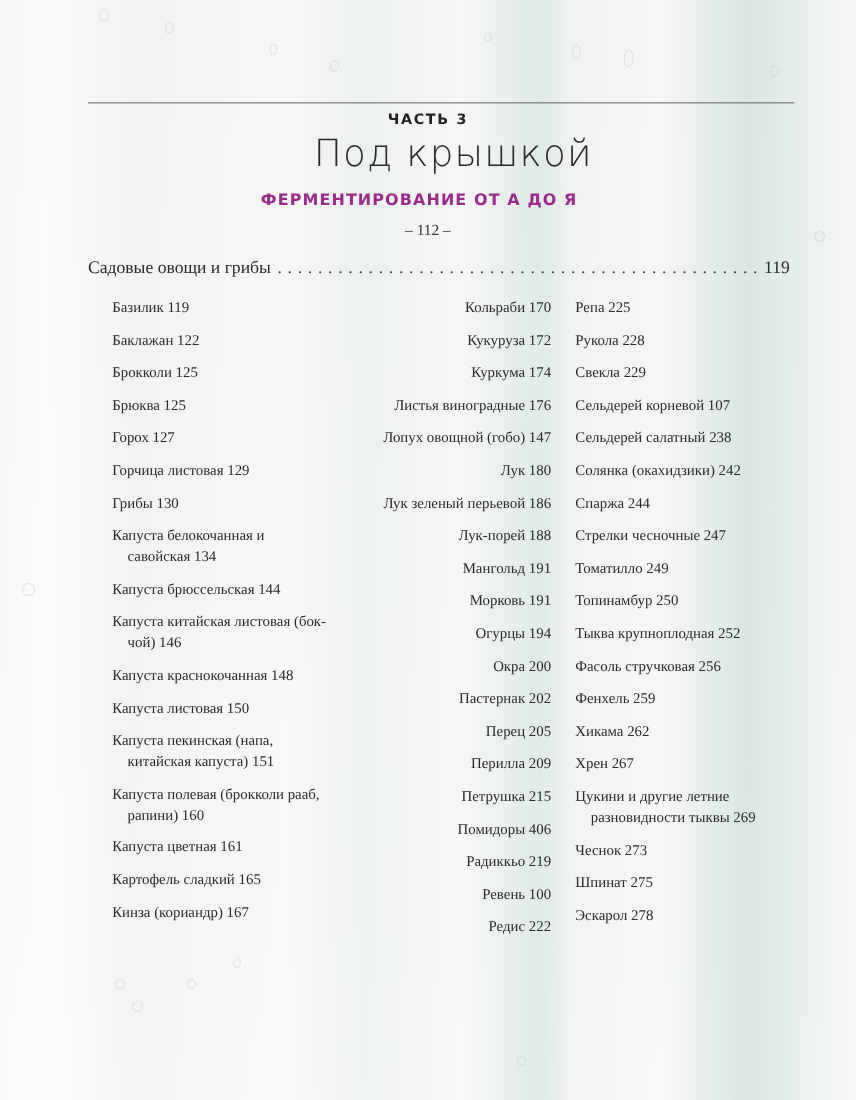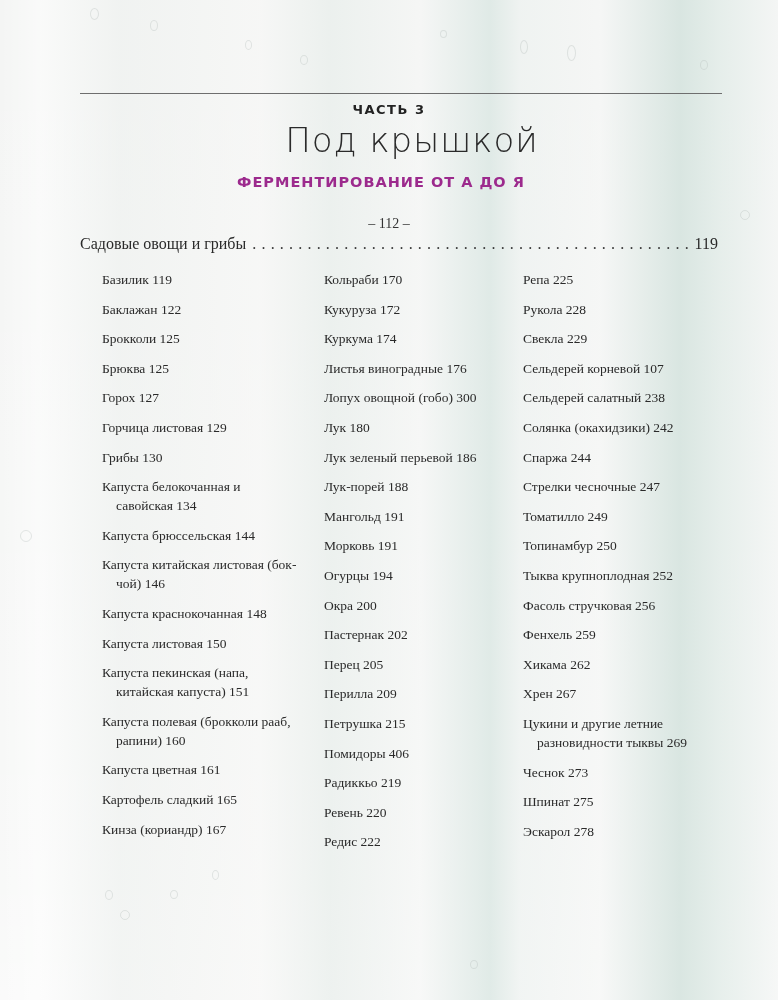--- a/index.html
+++ b/index.html
@@ -45,38 +45,38 @@
       position: absolute; top: 120px; left: 0; width: 778px; text-align: center;
       font-family: "DejaVu Sans", sans-serif; font-weight: 200; font-size: 34px;
       color: #2a2a2a; letter-spacing: 1px; padding-left: 23px;
     }
     .subtitle {
       position: absolute; top: 174px; left: 0; width: 762px; text-align: center;
       font-family: "DejaVu Sans", sans-serif; font-weight: bold; font-size: 14.5px;
       letter-spacing: 1px; color: #9c2a8d;
     }
     .pageref {
-      position: absolute; top: 216px; left: 0; width: 778px; text-align: center;
+      position: absolute; top: 203px; left: 0; width: 778px; text-align: center;
       font-family: "Liberation Serif", serif; font-size: 14px; color: #333;
     }
     .toc-line {
       position: absolute; top: 235px; left: 80px; width: 638px; height: 20px;
       display: flex; align-items: baseline;
       font-family: "Liberation Serif", serif; font-size: 16px; color: #2a2a2a;
     }
     .toc-line .dots {
       flex: 1; overflow: hidden; white-space: nowrap; margin: 0 6px;
       letter-spacing: 5.2px; color: #3a3a3a;
     }
     .cols {
       position: absolute; top: 270px; left: 0; width: 778px; height: 600px;
     }
     .col { position: absolute; top: 0; width: 205px; }
     .col.c1 { left: 102px; }
-    .col.c2 { left: 324px; }
+    .col.c2 { left: 296px; text-align: right; }
     .col.c3 { left: 523px; }
     .entry {
       font-family: "Liberation Serif", serif; font-size: 13.5px;
       color: #2a2a2a; line-height: 19px; margin-bottom: 10.6px;
       padding-left: 14px; text-indent: -14px;
     }
   </style>
 </head>
 <body>
 
@@ -130,35 +130,35 @@
       <div class="entry">Капуста цветная 161</div>
       <div class="entry">Картофель сладкий 165</div>
       <div class="entry">Кинза (кориандр) 167</div>
     </div>
 
     <div class="col c2">
       <div class="entry">Кольраби 170</div>
       <div class="entry">Кукуруза 172</div>
       <div class="entry">Куркума 174</div>
       <div class="entry">Листья виноградные 176</div>
-      <div class="entry">Лопух овощной (гобо) 300</div>
+      <div class="entry">Лопух овощной (гобо) 147</div>
       <div class="entry">Лук 180</div>
       <div class="entry">Лук зеленый перьевой 186</div>
       <div class="entry">Лук-порей 188</div>
       <div class="entry">Мангольд 191</div>
       <div class="entry">Морковь 191</div>
       <div class="entry">Огурцы 194</div>
       <div class="entry">Окра 200</div>
       <div class="entry">Пастернак 202</div>
       <div class="entry">Перец 205</div>
       <div class="entry">Перилла 209</div>
       <div class="entry">Петрушка 215</div>
       <div class="entry">Помидоры 406</div>
       <div class="entry">Радиккьо 219</div>
-      <div class="entry">Ревень 220</div>
+      <div class="entry">Ревень 100</div>
       <div class="entry">Редис 222</div>
     </div>
 
     <div class="col c3">
       <div class="entry">Репа 225</div>
       <div class="entry">Рукола 228</div>
       <div class="entry">Свекла 229</div>
       <div class="entry">Сельдерей корневой 107</div>
       <div class="entry">Сельдерей салатный 238</div>
       <div class="entry">Солянка (окахидзики) 242</div>

